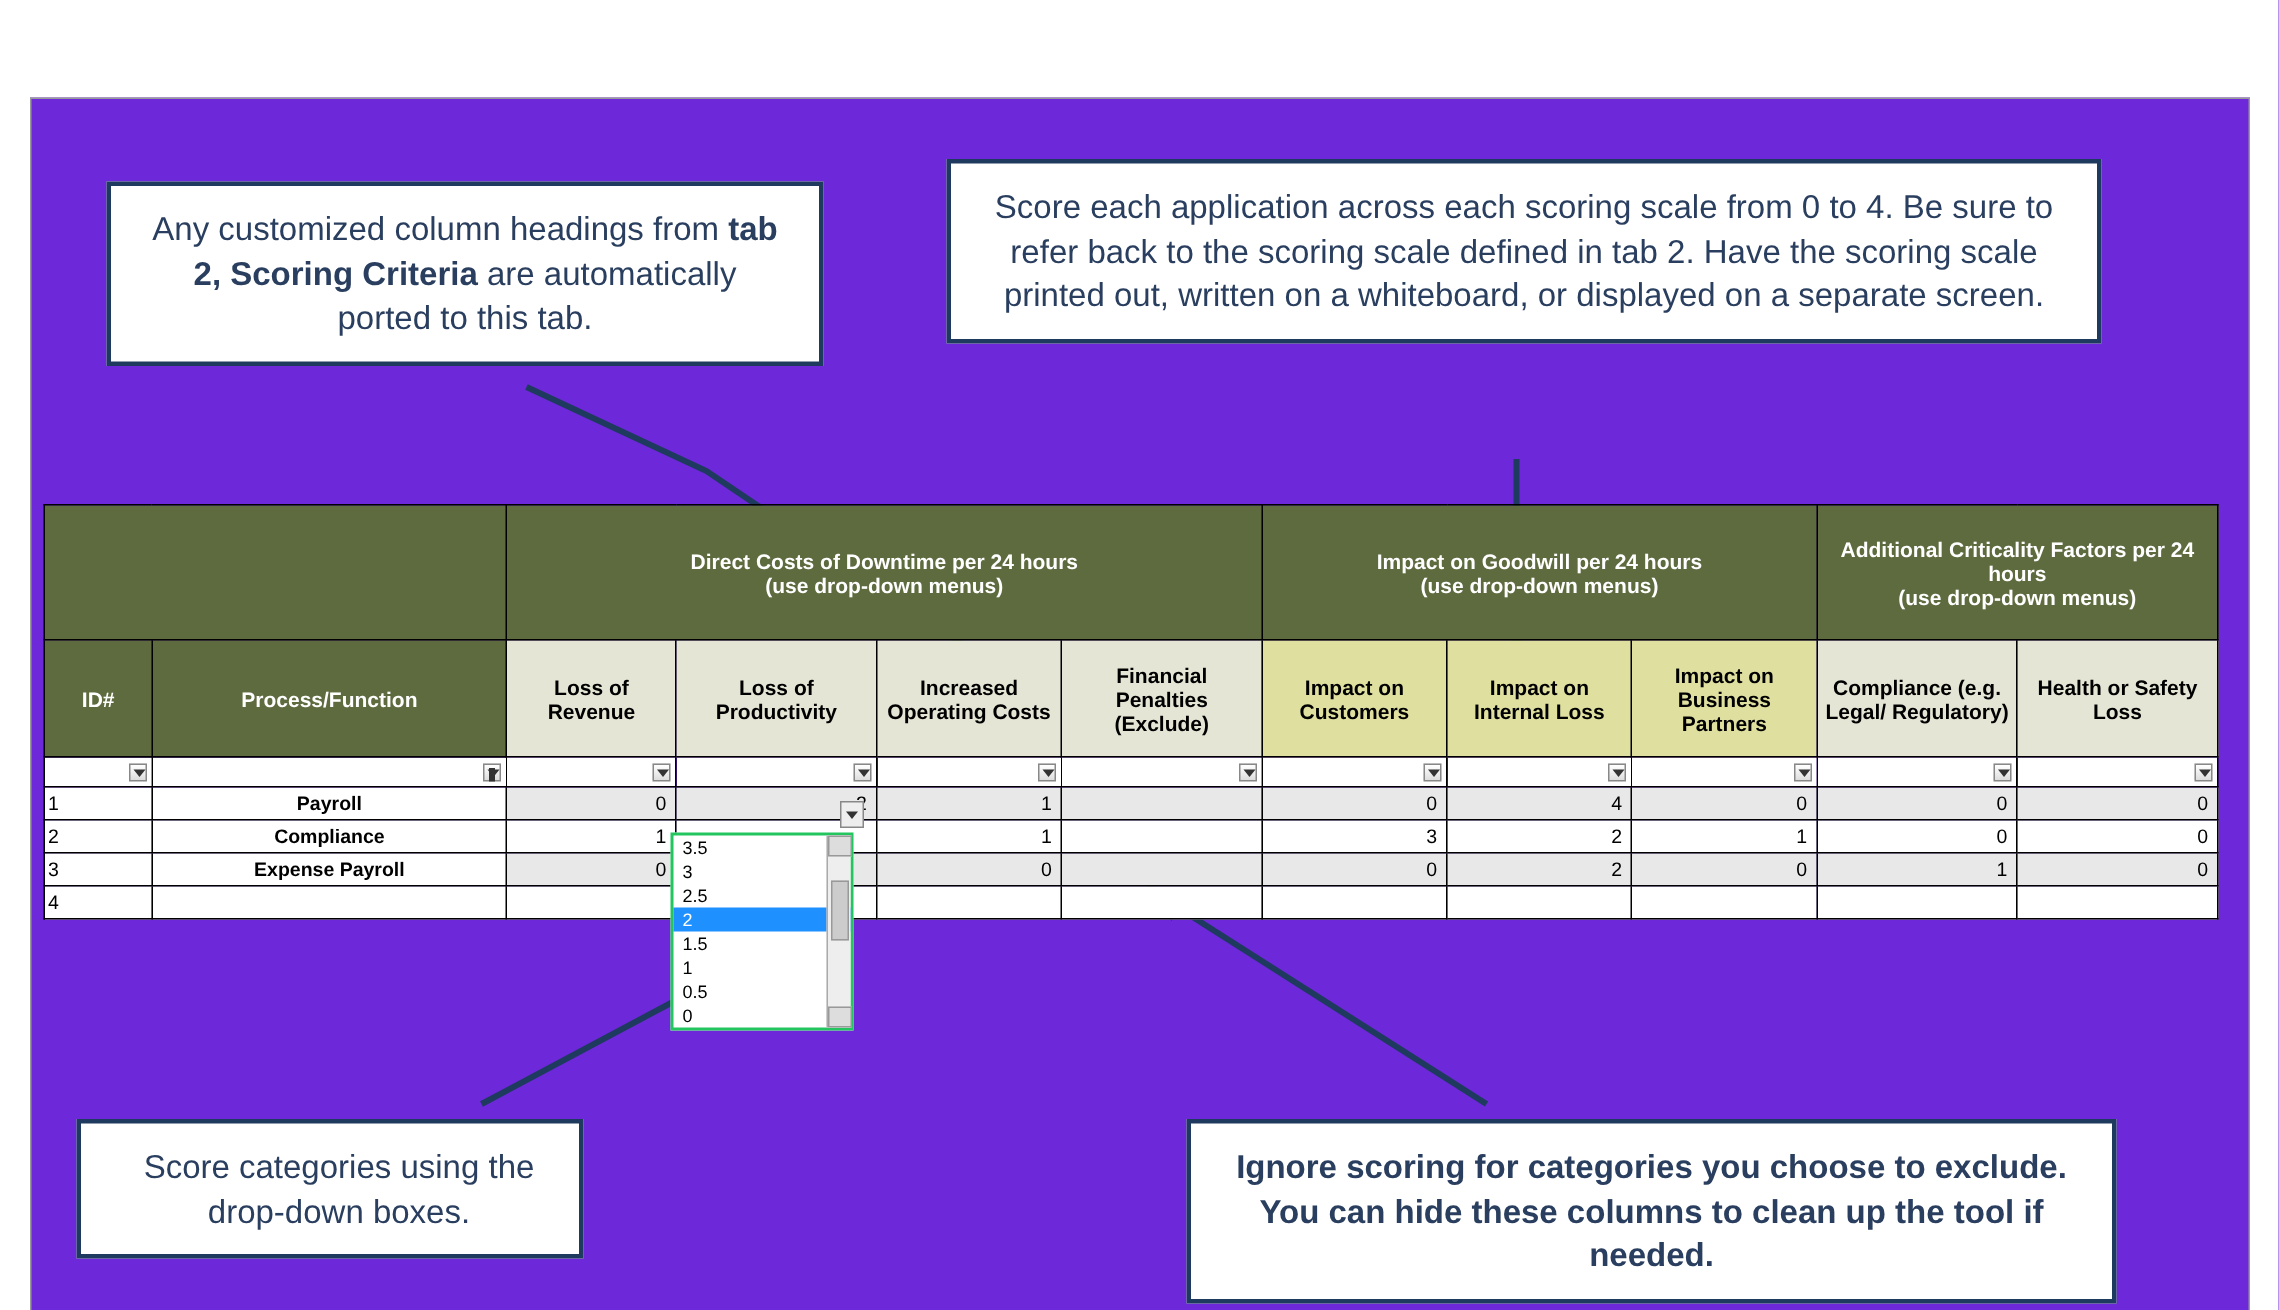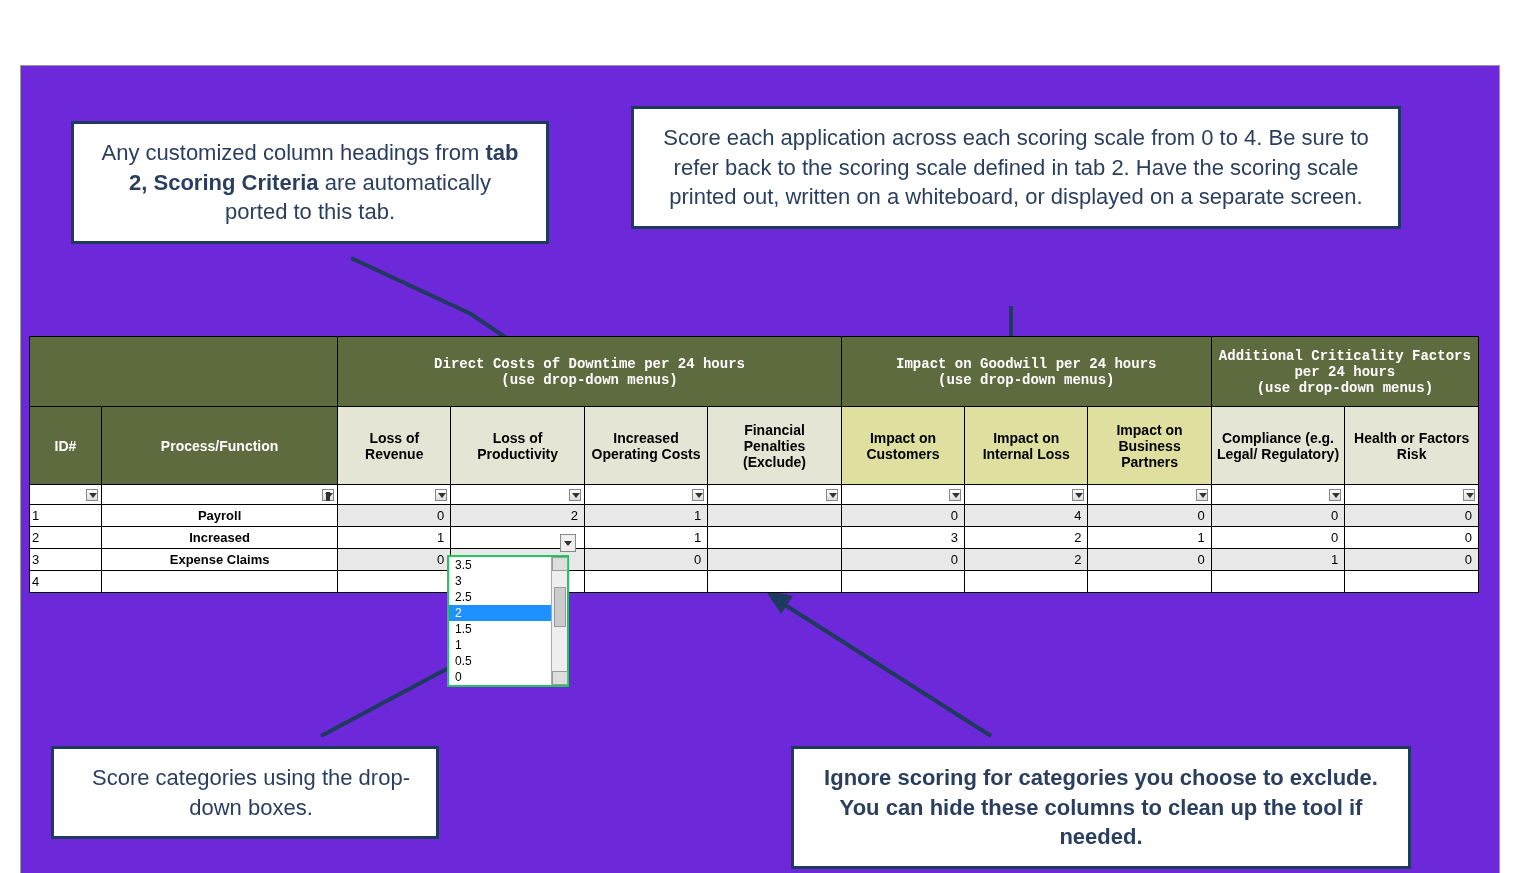--- a/index.html
+++ b/index.html
@@ -22,42 +22,41 @@
     border: 3px solid #1f3a5f;
     background: #fff;
     padding: 14px 24px;
     font-size: 22px;
     line-height: 1.35;
     color: #2a3f5f;
     text-align: center;
   }
   .callout.top-left { left: 50px; top: 55px; width: 478px; }
   .callout.top-right { left: 610px; top: 40px; width: 770px; text-align: center; }
-  .callout.bottom-left { left: 30px; top: 680px; width: 388px; padding-left: 36px; }
+  .callout.bottom-left { left: 30px; top: 680px; width: 338px; padding-left: 36px; }
   .callout.bottom-right { left: 770px; top: 680px; width: 620px; font-weight: bold; }
 
   .table-wrap {
     position: absolute;
     left: 8px;
     top: 270px;
     width: 1450px;
     border-collapse: collapse;
   }
   table { border-collapse: collapse; width: 100%; table-layout: fixed; }
   th, td { border: 1px solid #000; font-size: 13px; }
 
   .grouphdr th {
     background: #5e6b3f;
     color: #fff;
     font-weight: bold;
     text-align: center;
     padding: 6px 4px;
-    height: 70px;
+    height: 90px;
     font-size: 14px;
-    font-family: Liberation Mono, monospace;
   }
   .grouphdr th.blank { background: #5e6b3f; }
   .colhdr th {
     background: #e5e5d5;
     color: #000;
     text-align: center;
     font-weight: bold;
     padding: 6px 4px;
     height: 78px;
     vertical-align: middle;
@@ -215,21 +214,21 @@
         <th class="dark">ID#</th>
         <th class="dark">Process/Function</th>
         <th>Loss of Revenue</th>
         <th>Loss of Productivity</th>
         <th>Increased Operating Costs</th>
         <th>Financial Penalties (Exclude)</th>
         <th class="yellow">Impact on Customers</th>
         <th class="yellow">Impact on Internal Loss</th>
         <th class="yellow">Impact on Business Partners</th>
         <th>Compliance (e.g. Legal/ Regulatory)</th>
-        <th>Health or Factors Risk</th>
+        <th>Health or Safety Loss</th>
       </tr>
       <tr class="filterrow">
         <td>
               <span class="filter-icon"></span>
             </td>
         <td>
               <span class="filter-icon funnel"></span>
             </td>
         <td>
               <span class="filter-icon"></span>
@@ -270,34 +269,34 @@
             <td class="num">1</td>
             <td class="num"></td>
             <td class="num">0</td>
             <td class="num">4</td>
             <td class="num">0</td>
             <td class="num">0</td>
             <td class="num">0</td>
           </tr>
           <tr class="datarow white">
             <td class="idcell">2</td>
-            <td class="proc">Increased</td>
+            <td class="proc">Compliance</td>
             <td class="num">1</td>
             <td class="num"></td>
             <td class="num">1</td>
             <td class="num"></td>
             <td class="num">3</td>
             <td class="num">2</td>
             <td class="num">1</td>
             <td class="num">0</td>
             <td class="num">0</td>
           </tr>
           <tr class="datarow">
             <td class="idcell">3</td>
-            <td class="proc">Expense Claims</td>
+            <td class="proc">Expense Payroll</td>
             <td class="num">0</td>
             <td class="num"></td>
             <td class="num">0</td>
             <td class="num"></td>
             <td class="num">0</td>
             <td class="num">2</td>
             <td class="num">0</td>
             <td class="num">1</td>
             <td class="num">0</td>
           </tr>

